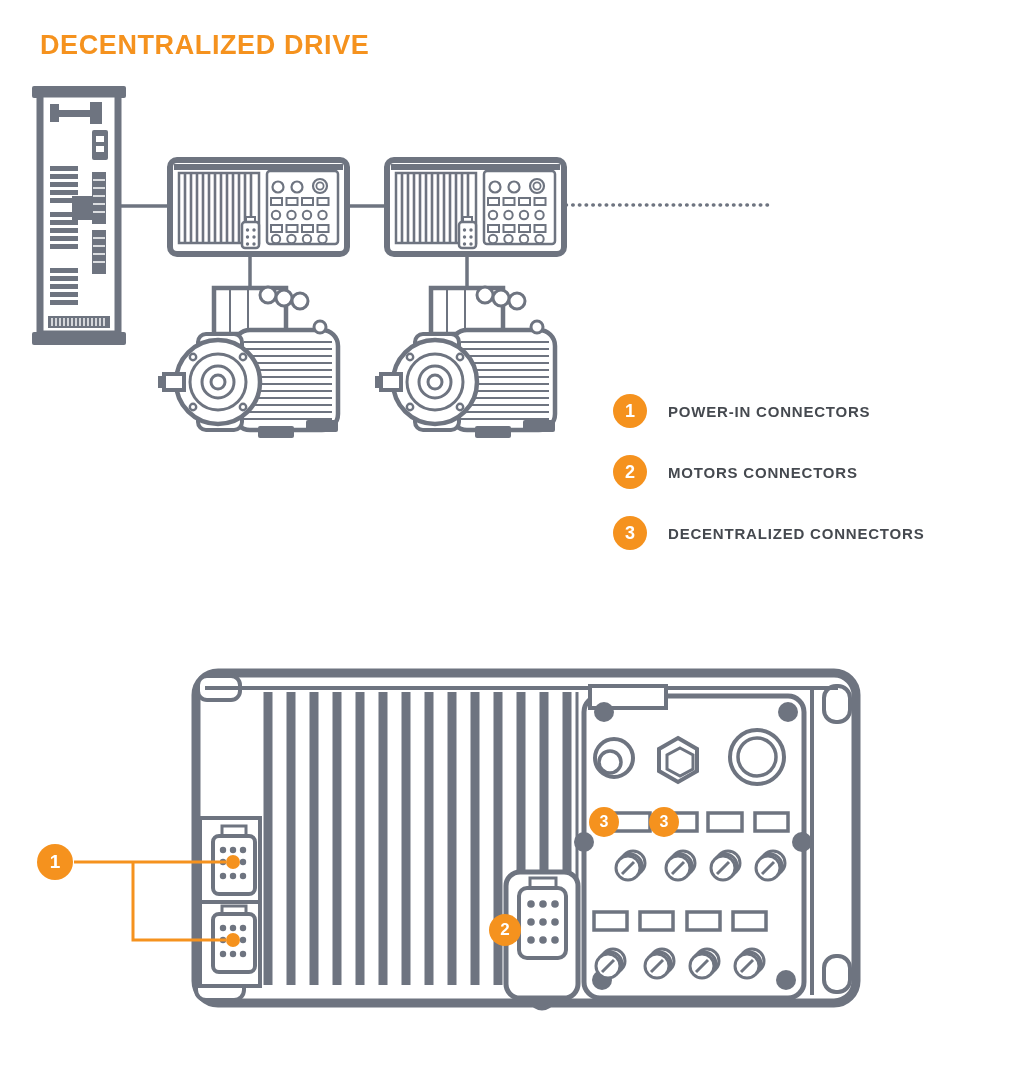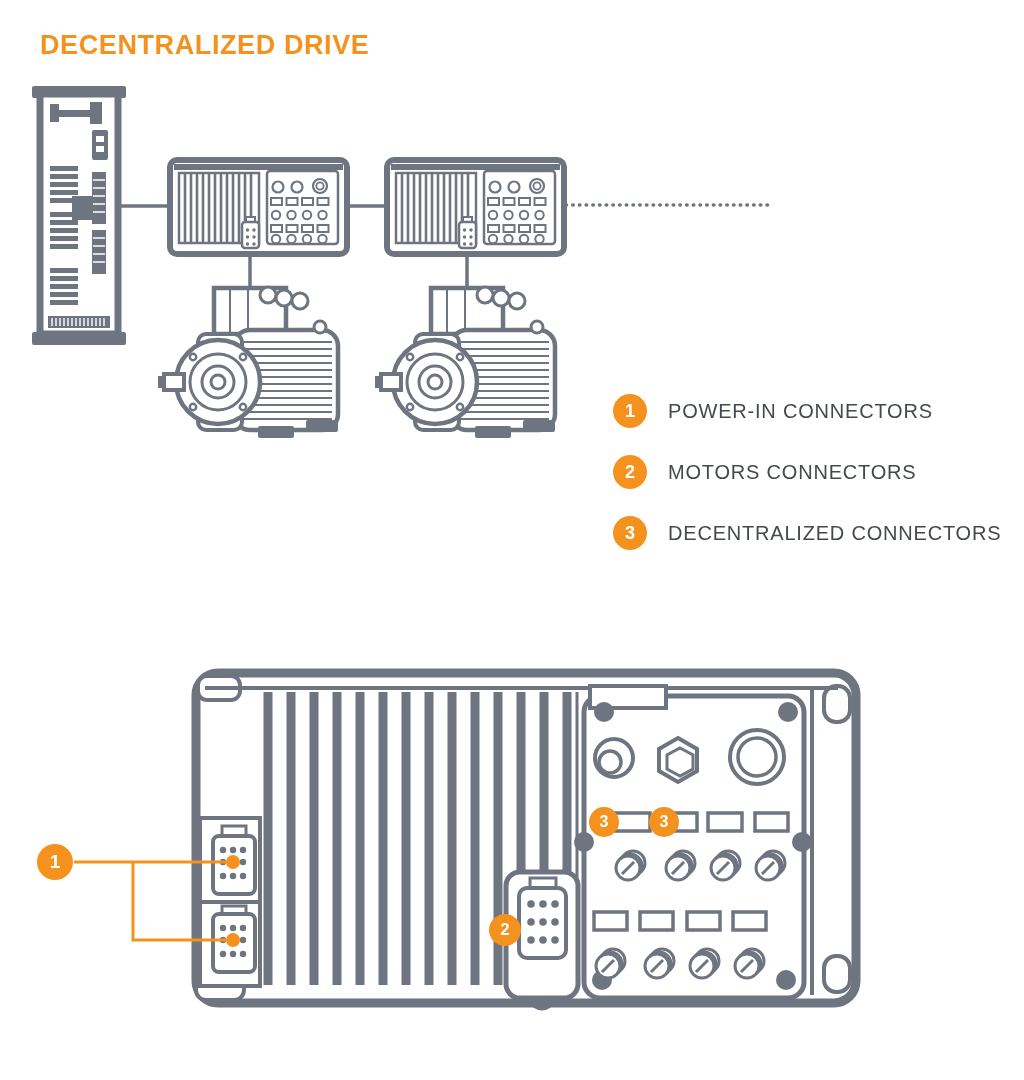--- a/index.html
+++ b/index.html
@@ -9,21 +9,21 @@
          letter-spacing:0.6px;color:#F5921E;}
   svg{position:absolute;left:0;}
   .svg-top{top:80px;}
   .svg-bottom{top:640px;}
 
   
   .legend{position:absolute;left:613px;top:394px;}
   .legend-item{display:flex;align-items:center;height:34px;margin-bottom:27px;}
   .legend-badge{width:34px;height:34px;border-radius:50%;background:#F5921E;color:#ffffff;
         display:flex;align-items:center;justify-content:center;font-size:18px;font-weight:bold;flex:0 0 34px;}
-  .legend-label{margin-left:21px;font-size:20px;font-weight:normal;color:#45494F;
+  .legend-label{margin-left:21px;font-size:15px;font-weight:bold;color:#45494F;
         letter-spacing:0.8px;white-space:nowrap;}
 
   
   .callout{position:absolute;border-radius:50%;background:#F5921E;color:#ffffff;
         display:flex;align-items:center;justify-content:center;font-weight:bold;}
   .callout-1{left:37px;top:844px;width:36px;height:36px;font-size:19px;}
   .callout-2{left:489px;top:914px;width:32px;height:32px;font-size:17px;}
   .callout-3a{left:589px;top:807px;width:30px;height:30px;font-size:16px;}
   .callout-3b{left:649px;top:807px;width:30px;height:30px;font-size:16px;}
 

